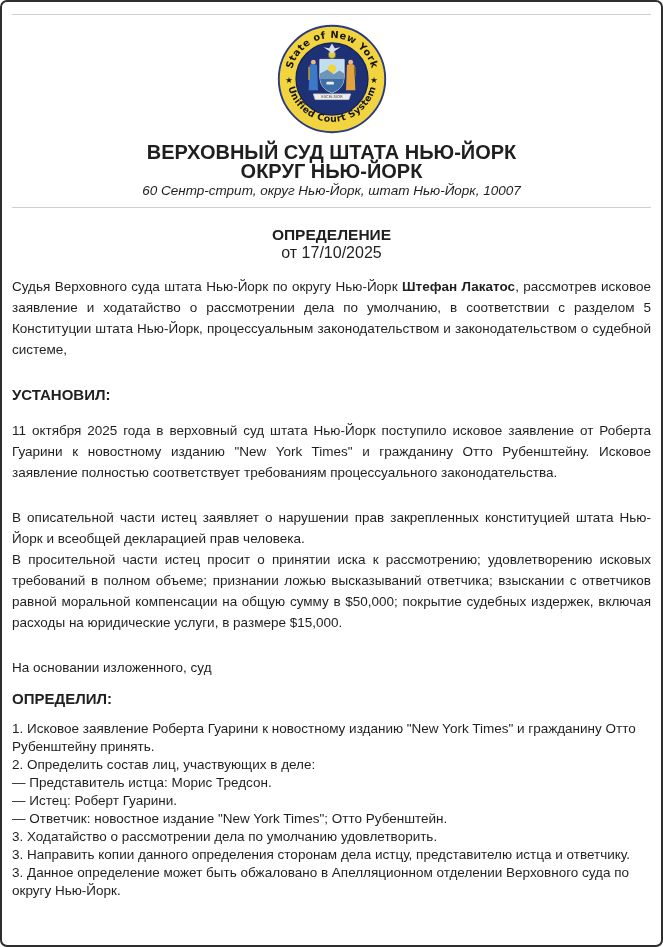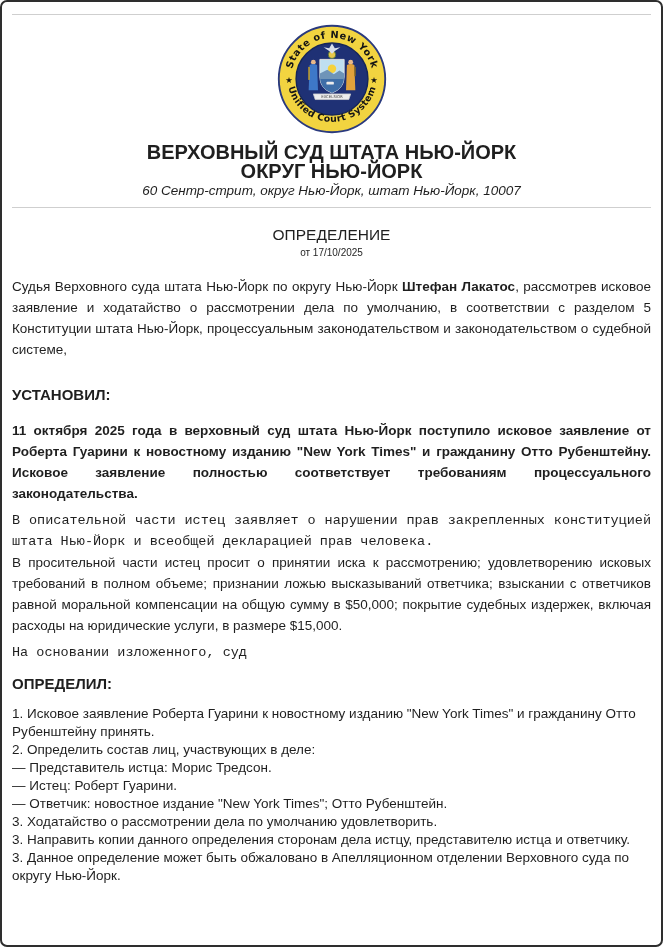--- a/index.html
+++ b/index.html
@@ -49,36 +49,36 @@
     border: none;
     border-top: 1px solid #cfcfcf;
     height: 0;
   }
   .doc-title {
     margin-top: 18px;
     text-align: center;
   }
   .doc-title-heading {
     font-size: 15.5px;
-    font-weight: normal;
+    font-weight: bold;
     line-height: 18px;
   }
   .doc-title-date {
-    font-size: 10px;
+    font-size: 16px;
     line-height: 18px;
   }
   .para {
     margin: 0;
     font-size: 13.5px;
     line-height: 21px;
     text-align: justify;
   }
   .para.mt-lg { margin-top: 14px; }
-  .para.mt-xl { margin-top: 16px; font-weight: bold; }
-  .para.mt-sm { margin-top: 6px; font-family: Liberation Mono, monospace; }
+  .para.mt-xl { margin-top: 16px; }
+  .para.mt-sm { margin-top: 24px; }
   .para.mt-0  { margin-top: 0; }
   .section-heading {
     margin: 0;
     text-align: left;
     font-size: 15px;
     font-weight: bold;
     line-height: 18px;
   }
   .section-heading.established { margin-top: 26px; }
   .section-heading.ordered { margin-top: 12px; }

